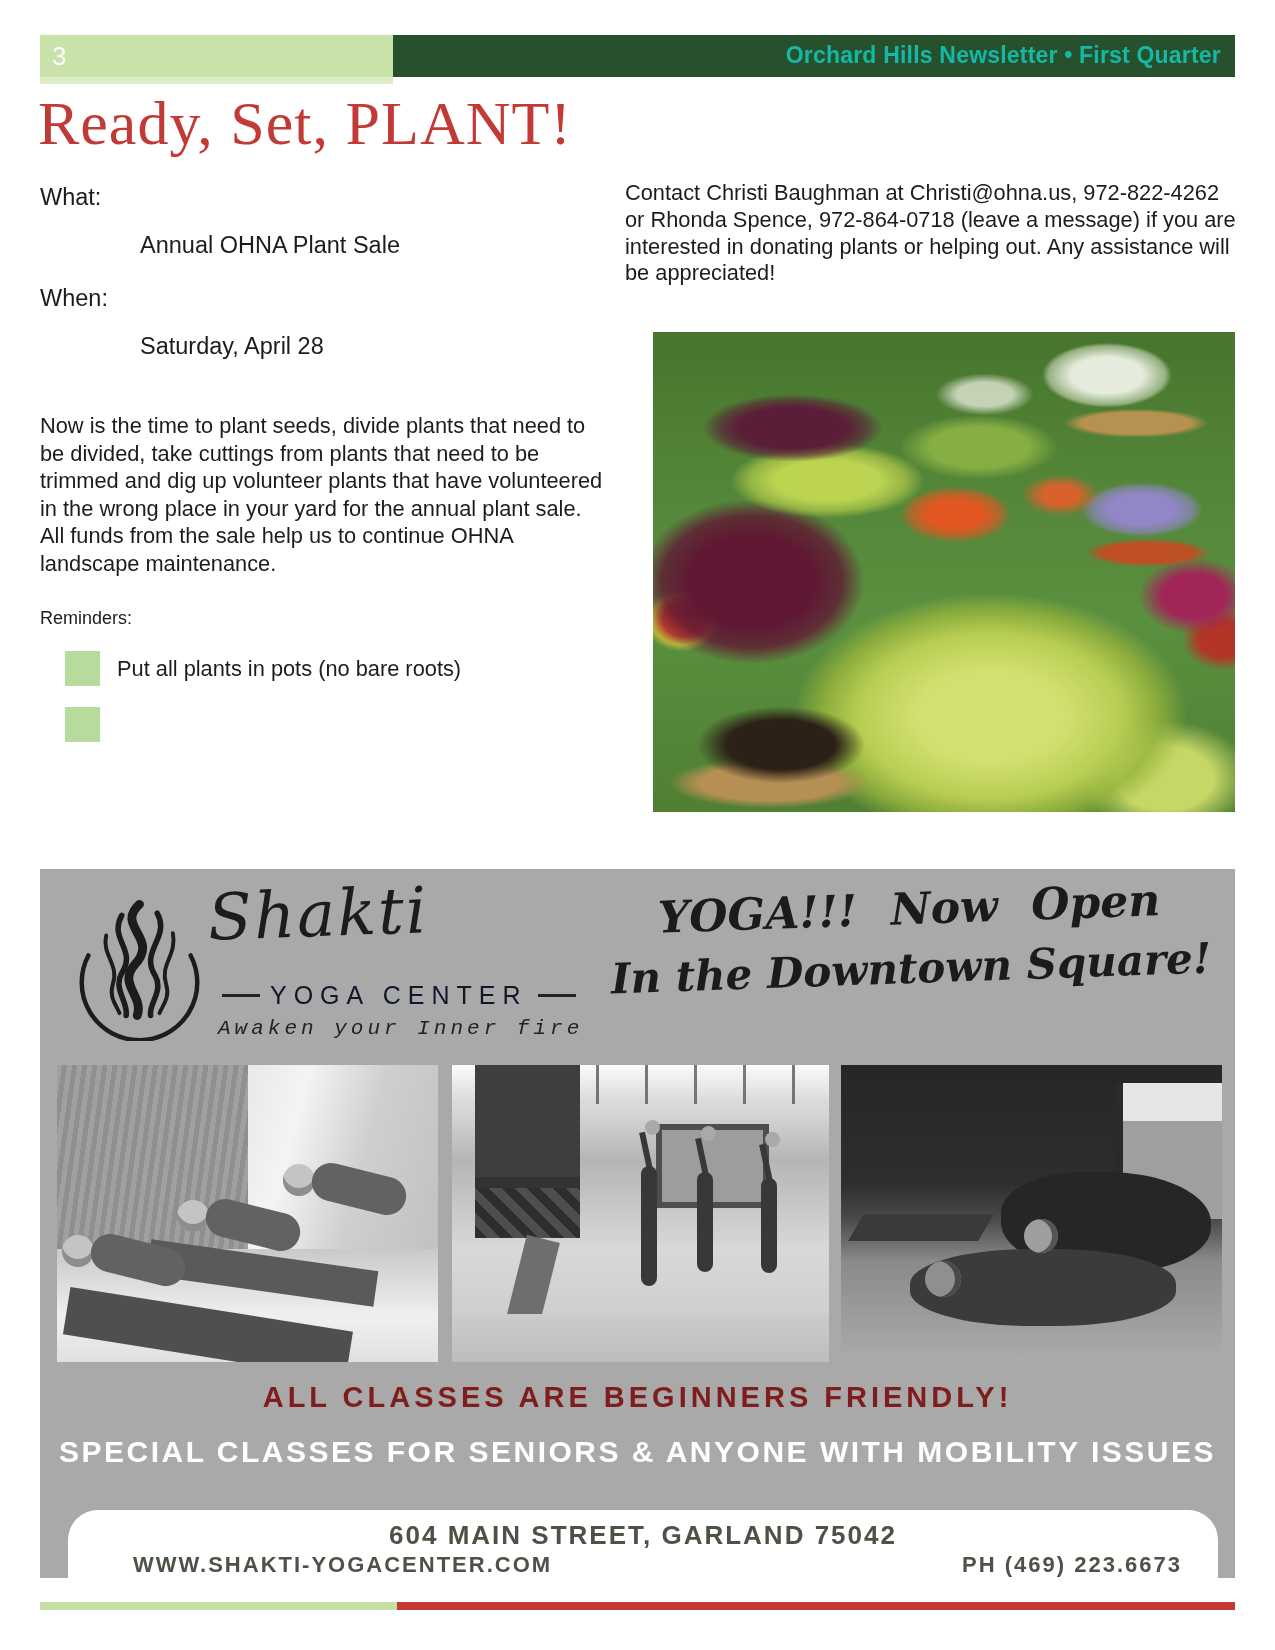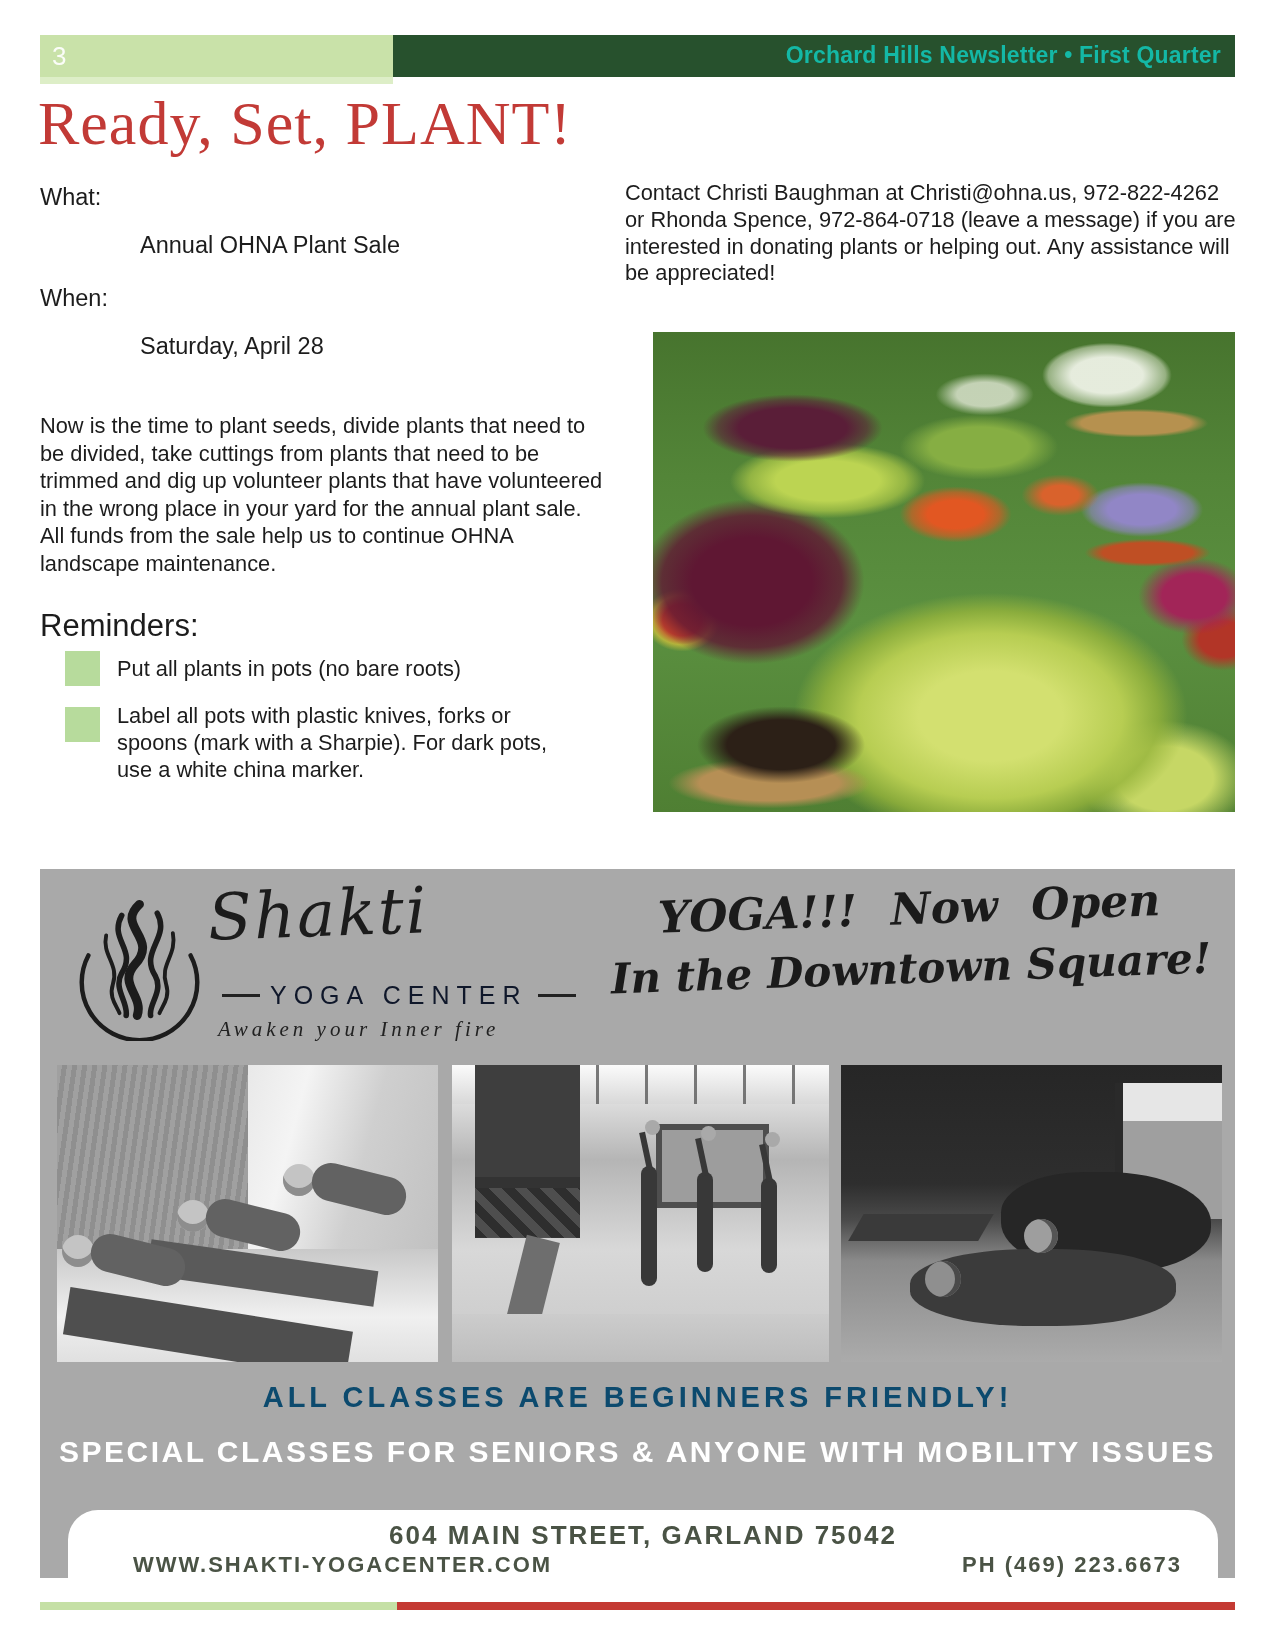--- a/index.html
+++ b/index.html
@@ -19,21 +19,21 @@
 
   .details { position:absolute; left:40px; top:182px; width:575px; }
   .detail-row { display:flex; margin-bottom:23px; font-size:23.5px; line-height:30px; }
   .detail-label { width:100px; flex:0 0 100px; }
   .detail-value { width:400px;margin-top:48px; }
 
   .contact { position:absolute; left:625px; top:180px; width:612px; font-size:21.8px; line-height:26.8px; }
 
   .body-par { position:absolute; left:40px; top:412px; width:570px; font-size:21.8px; line-height:27.5px; }
 
-  .reminders-title { position:absolute; left:40px; top:608px; font-size:31px; }
+  .reminders-title { position:absolute; left:40px; top:608px; font-size:18px; }
   .bullet-sq { position:absolute; width:35px; height:35px; background:#b7db9c; }
   .sq1 { left:65px; top:651px; }
   .sq2 { left:65px; top:707px; }
   .bullet-text { position:absolute; left:117px; width:470px; font-size:21.8px; line-height:27px; }
   .bt1 { top:655px; }
   .bt2 { top:702px; }
 
   
   .photo-plants { position:absolute; left:653px; top:332px; width:582px; height:480px;
     background-image:
@@ -58,21 +58,21 @@
       linear-gradient(180deg, #47742e 0%, #538538 30%, #5b9040 60%, #4f7f33 100%);
   }
 
   
   .ad { position:absolute; left:40px; top:869px; width:1195px; height:709px; background:#a9a9a9; }
 
   .logo-emblem { position:absolute; left:32px; top:22px; width:135px; height:150px; }
   .logo-script { position:absolute; left:168px; top:8px; font-family:"DejaVu Serif", serif; font-style:italic; font-size:64px; color:#1c1c1c; transform:rotate(-2deg); letter-spacing:2px; }
   .logo-sub { position:absolute; left:172px; top:112px; font-size:25px; letter-spacing:7px; color:#0f172a; display:flex; align-items:center; }
   .logo-sub::before, .logo-sub::after { content:""; width:38px; height:3px; background:#222; margin:0 10px; }
-  .logo-tag { position:absolute; left:178px; top:148px; font-style:italic; font-size:21px; letter-spacing:4px; color:#222; font-family:Liberation Serif, serif; }
+  .logo-tag { position:absolute; left:178px; top:148px; font-style:italic; font-size:21px; letter-spacing:4px; color:#222; font-family:Liberation Mono, monospace; }
 
   .headline { position:absolute; left:560px; top:14px; width:620px; text-align:center; font-family:"DejaVu Serif", serif; font-style:italic; font-weight:bold; color:#1b1b1b; transform:rotate(-2deg); }
   .headline-l1 { font-size:44px; word-spacing:18px; }
   .headline-l2 { font-size:42px; margin-top:10px; }
 
   .photos-row { position:absolute; left:0; top:196px; width:100%; height:297px; }
   .yphoto { position:absolute; top:0; height:297px; overflow:hidden; }
   .yp1 { left:17px;  width:381px; background:linear-gradient(105deg,#8a8a8a 0%,#9b9b9b 18%,#e9e9e9 42%,#f4f4f4 55%,#cfcfcf 72%,#bdbdbd 100%); }
   .yp2 { left:412px; width:377px; background:linear-gradient(180deg,#f7f7f7 0%,#dcdcdc 13%,#b5b5b5 32%,#d8d8d8 62%,#c8c8c8 100%); }
   .yp3 { left:801px; width:381px; background:linear-gradient(180deg,#262626 0%,#2e2e2e 40%,#4a4a4a 52%,#8a8a8a 66%,#ababab 100%); }
@@ -102,21 +102,21 @@
   .ap1 { left:50%; top:34%; } .ap2 { left:65%; top:36%; height:100px; } .ap3 { left:82%; top:38%; height:95px; }
   .p2-floor { position:absolute; left:0; bottom:0; width:100%; height:16%; background:linear-gradient(180deg,#cccccc,#bdbdbd); }
 
   .p3-window { position:absolute; right:0; top:6%; width:28%; height:46%; border-left:8px solid #2a2a2a; background:linear-gradient(180deg,#e6e6e6 0 28%, #9f9f9f 28% 100%); }
   .p3-rug { position:absolute; left:4%; top:50%; width:34%; height:9%; background:#3a3a3a; transform:skewX(-30deg); }
   .p3-body1 { position:absolute; left:42%; top:36%; width:55%; height:34%; background:#262626; border-radius:40% 50% 45% 50%; }
   .p3-body2 { position:absolute; left:18%; top:62%; width:70%; height:26%; background:#3b3b3b; border-radius:45%; }
   .p3-head1 { position:absolute; left:48%; top:52%; width:34px; height:34px; border-radius:50%; background:#9e9e9e; box-shadow:inset -6px 0 0 #555; }
   .p3-head2 { position:absolute; left:22%; top:66%; width:36px; height:36px; border-radius:50%; background:#8f8f8f; box-shadow:inset -6px 0 0 #4a4a4a; }
 
-  .banner1 { position:absolute; left:0; top:512px; width:100%; text-align:center; color:#0c4a6e; font-weight:bold; font-size:29px; letter-spacing:4px; }
+  .banner1 { position:absolute; left:0; top:512px; width:100%; text-align:center; color:#7f1d1d; font-weight:bold; font-size:29px; letter-spacing:4px; }
   .banner2 { position:absolute; left:0; top:566px; width:100%; text-align:center; color:#ffffff; font-weight:bold; font-size:30px; letter-spacing:2.5px; }
 
   .contact-box { position:absolute; left:28px; top:641px; width:1150px; height:68px; background:#ffffff; border-radius:30px 30px 0 0; color:#4a5345; }
   .cb-address { position:absolute; left:0; top:10px; width:100%; text-align:center; font-weight:bold; font-size:26px; letter-spacing:2px; }
   .cb-row { position:absolute; left:0; top:42px; width:100%; }
   .cb-web { position:absolute; left:65px; font-weight:bold; font-size:22px; letter-spacing:2px; }
   .cb-phone { position:absolute; right:36px; font-weight:bold; font-size:22px; letter-spacing:2px; }
 
   
   .foot-green { position:absolute; left:40px; top:1602px; width:357px; height:8px; background:#c5e0a5; }
@@ -151,21 +151,20 @@
   <div class="contact">Contact Christi Baughman at Christi@ohna.us, 972-822-4262 or Rhonda Spence, 972-864-0718 (leave a message) if you are interested in donating plants or helping out.  Any assistance will be appreciated!</div>
 
   <div class="photo-plants"></div>
 
   <div class="body-par">Now is the time to plant seeds, divide plants that need to be divided, take cuttings from plants that need to be trimmed and dig up volunteer plants that have volunteered in the wrong place in your yard for the annual plant sale. All funds from the sale help us to continue OHNA landscape maintenance.</div>
 
   <div class="reminders-title">Reminders:</div>
   <div class="bullet-sq sq1"></div>
   <div class="bullet-text bt1">Put all plants in pots (no bare roots)</div>
   <div class="bullet-sq sq2"></div>
-  <div class="bullet-text bt2">Label all pots with plastic knives, forks or spoons (mark with a Sharpie). For dark pots, use a white china marker.</div>
 
   <div class="ad">
 
     <svg class="logo-emblem" viewBox="0 0 120 135" fill="none" stroke="#1c1c1c" stroke-linecap="round">
       <path d="M14,58 A52,52 0 1,0 106,58" stroke-width="4"></path>
       <path d="M60,12 C38,32 78,42 56,66 C40,84 64,94 58,112" stroke-width="8"></path>
       <path d="M44,22 C32,44 58,52 44,74 C36,88 50,100 48,112" stroke-width="5"></path>
       <path d="M76,20 C88,42 60,54 74,76 C82,90 68,102 70,112" stroke-width="5"></path>
       <path d="M30,40 C26,58 42,66 36,84 C32,96 40,104 42,110" stroke-width="3.5"></path>
       <path d="M90,38 C94,58 78,66 84,84 C88,96 80,104 78,110" stroke-width="3.5"></path>

